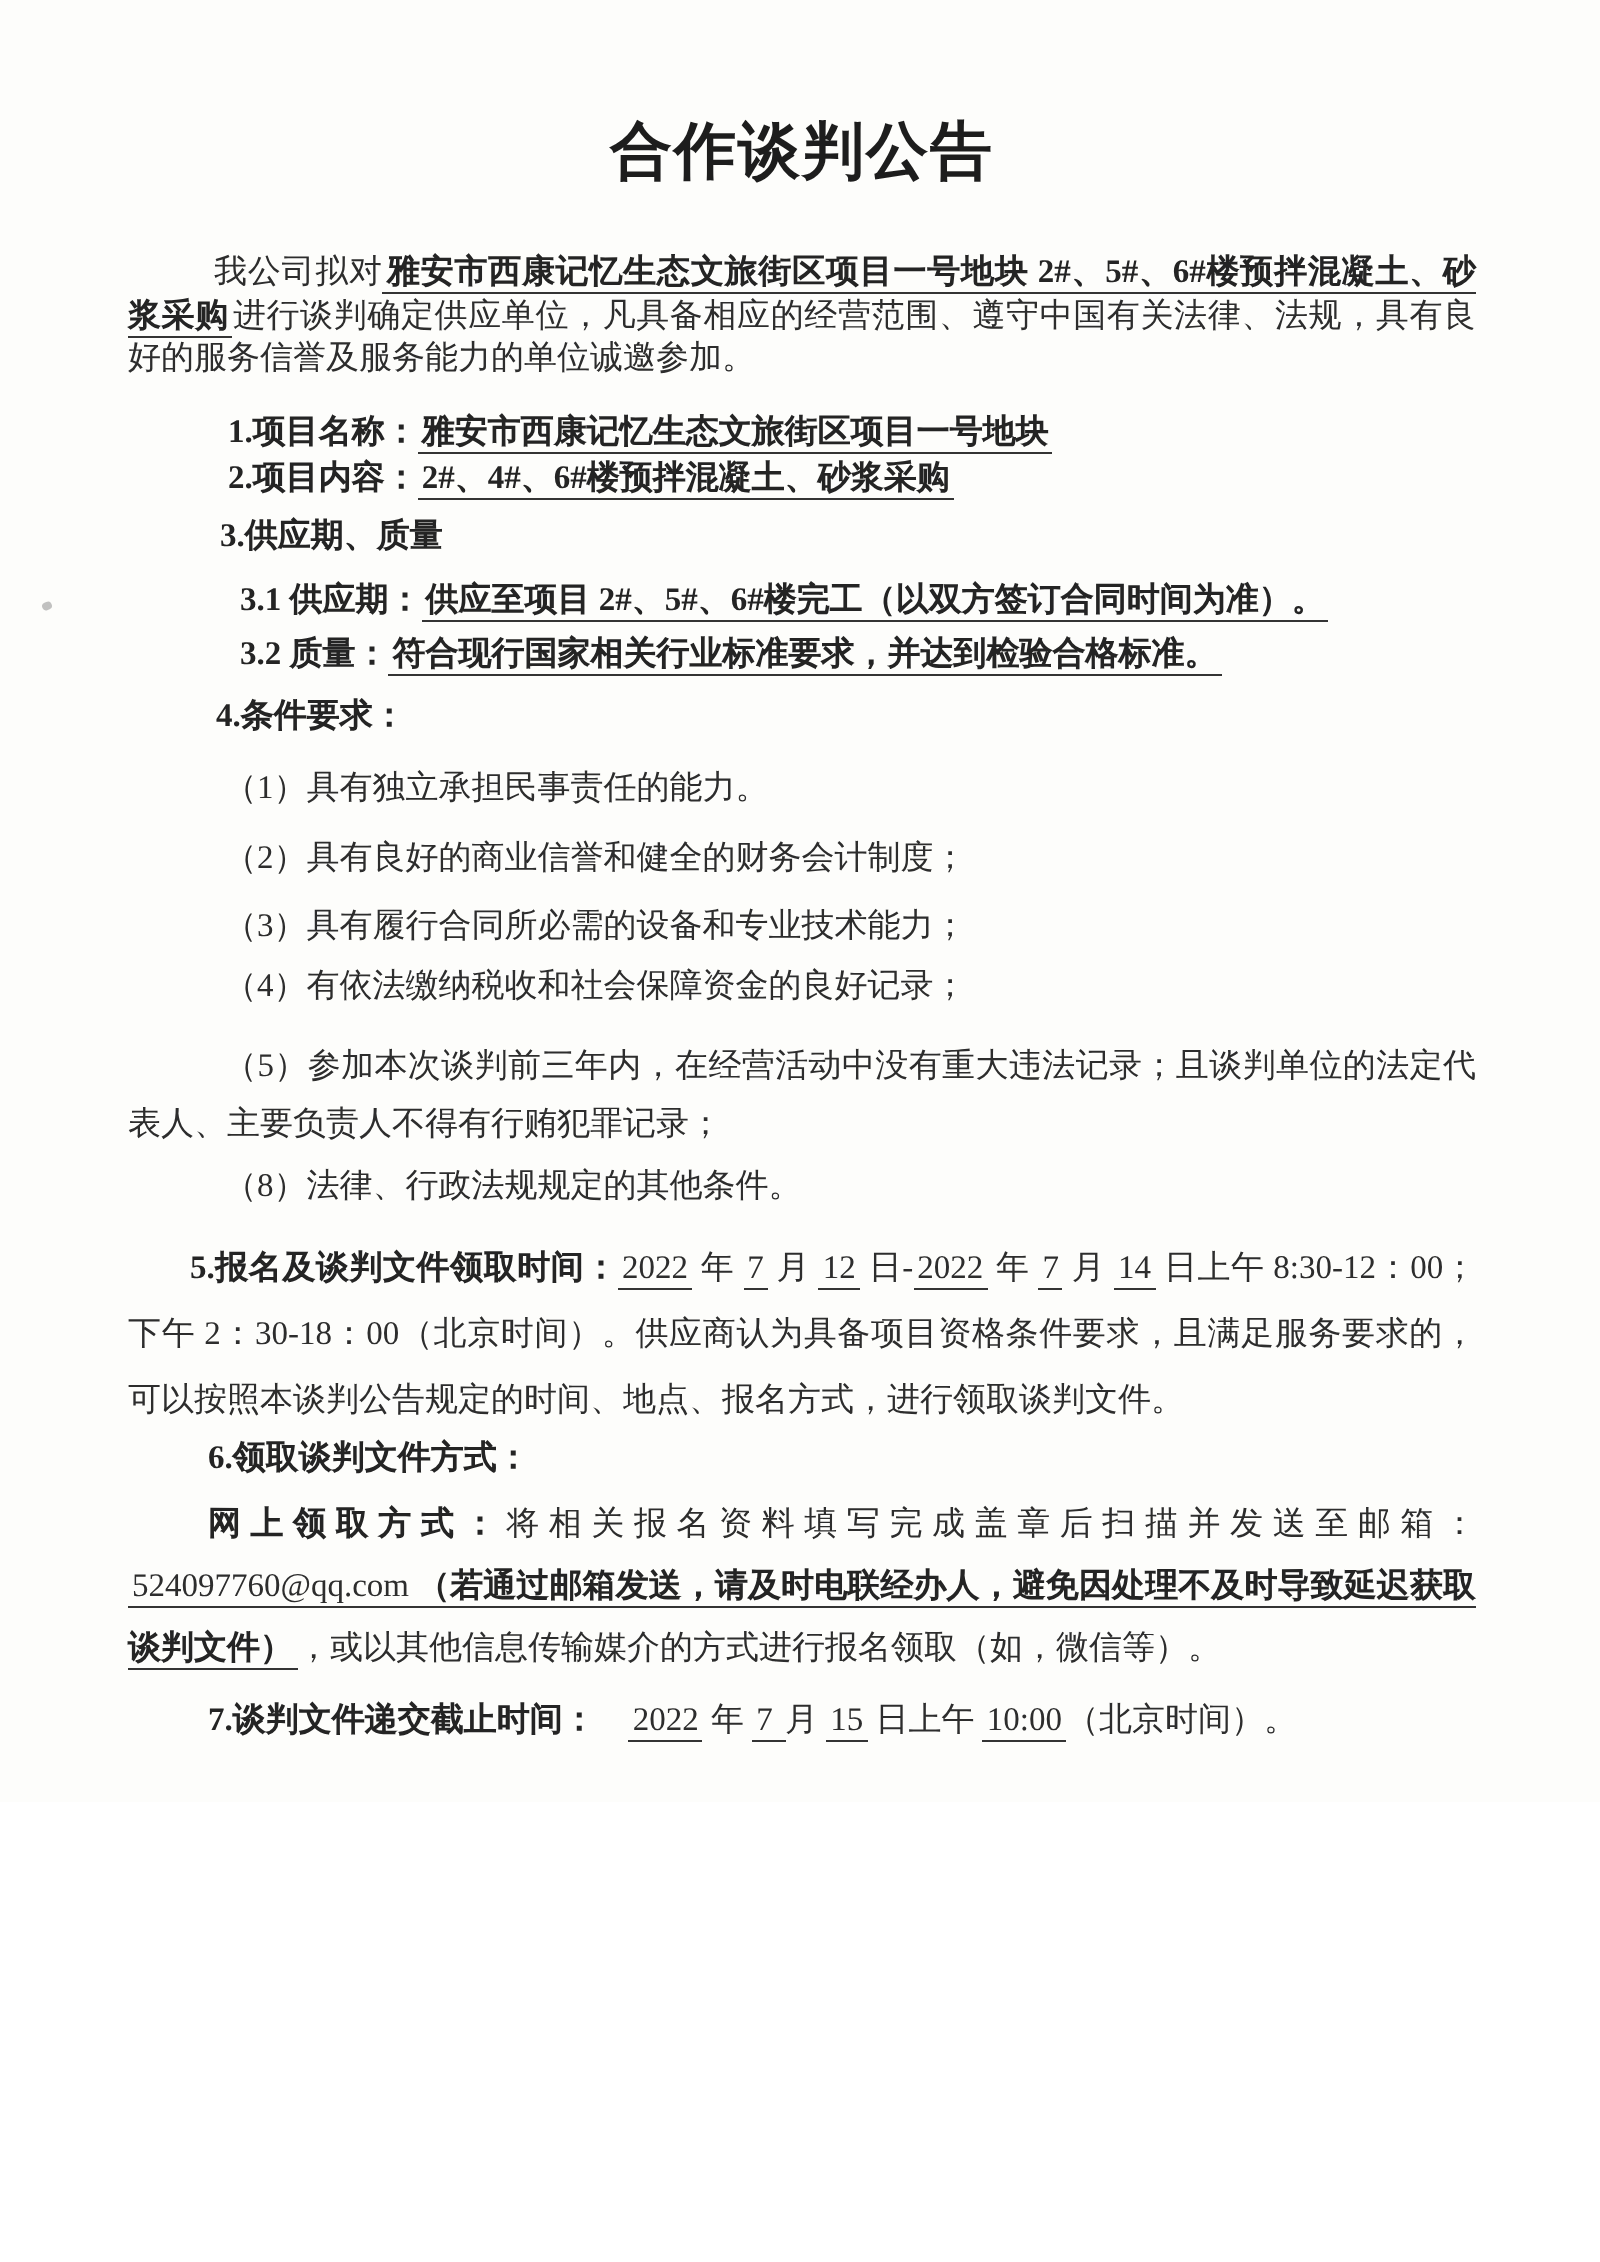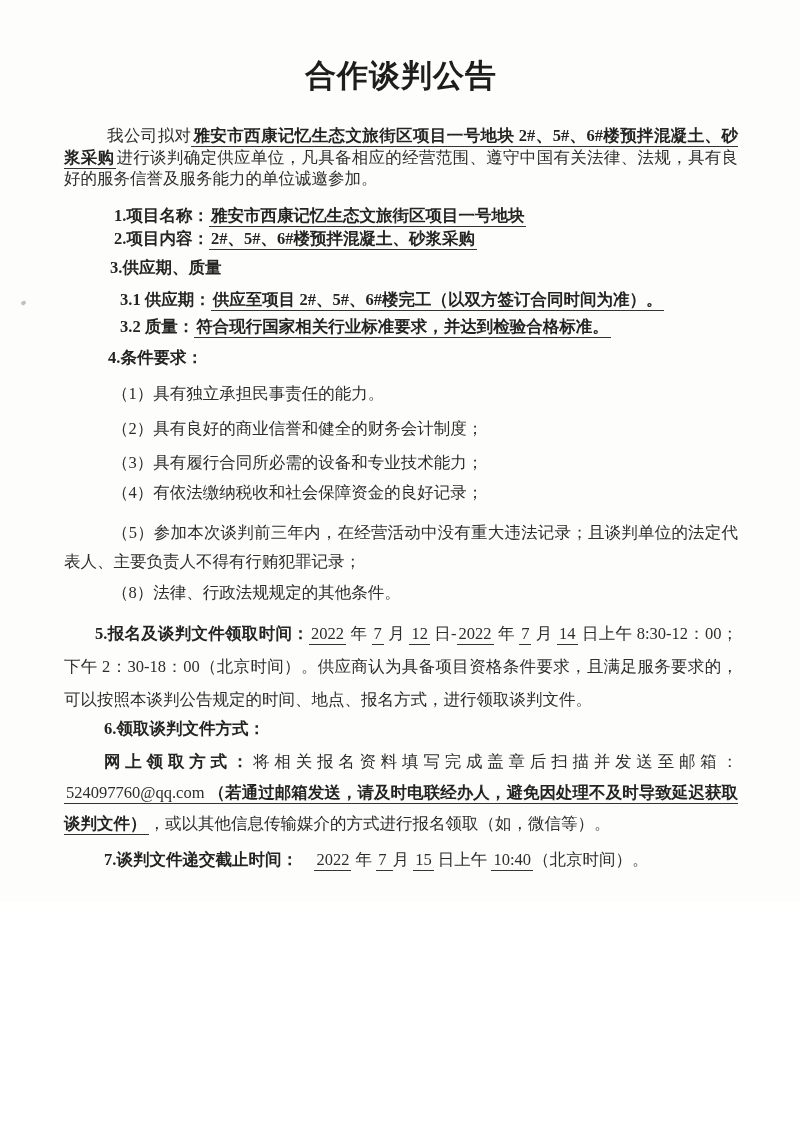--- a/index.html
+++ b/index.html
@@ -69,21 +69,21 @@
 <body>
 
 <div class="page">
   <div class="content">
 
     <h1 class="doc-title">合作谈判公告</h1>
 
     <p class="p-intro"><span>我公司拟对</span><span class="b u">雅安市西康记忆生态文旅街区项目一号地块 2#、5#、6#楼预拌混凝土、砂浆采购</span><span>进行谈判确定供应单位，凡具备相应的经营范围、遵守中国有关法律、法规，具有良好的服务信誉及服务能力的单位诚邀参加。</span></p>
 
     <p class="p-item1"><span class="b">1.项目名称：</span><span class="b u">雅安市西康记忆生态文旅街区项目一号地块</span></p>
-    <p class="p-item2"><span class="b">2.项目内容：</span><span class="b u">2#、5#、6#楼预拌混凝土、砂浆采购</span></p>
+    <p class="p-item2"><span class="b">2.项目内容：</span><span class="b u">2#、4#、6#楼预拌混凝土、砂浆采购</span></p>
 
     <p class="p-item3 b">3.供应期、质量</p>
 
     <p class="p-item31"><span class="b">3.1 供应期：</span><span class="b u">供应至项目 2#、5#、6#楼完工（以双方签订合同时间为准）。</span></p>
     <p class="p-item32"><span class="b">3.2 质量：</span><span class="b u">符合现行国家相关行业标准要求，并达到检验合格标准。</span></p>
 
     <p class="p-item4 b">4.条件要求：</p>
 
     <p class="p-cond p-c1">（1）具有独立承担民事责任的能力。</p>
     <p class="p-cond p-c2">（2）具有良好的商业信誉和健全的财务会计制度；</p>
@@ -91,19 +91,19 @@
     <p class="p-cond p-c4">（4）有依法缴纳税收和社会保障资金的良好记录；</p>
     <p class="p-cond p-c5">（5）参加本次谈判前三年内，在经营活动中没有重大违法记录；且谈判单位的法定代表人、主要负责人不得有行贿犯罪记录；</p>
     <p class="p-cond p-c6">（8）法律、行政法规规定的其他条件。</p>
 
     <p class="p-item5"><span class="b">5.报名及谈判文件领取时间：</span><span class="u">2022</span><span> 年 </span><span class="u">7</span><span> 月 </span><span class="u">12</span><span> 日-</span><span class="u">2022</span><span> 年 </span><span class="u">7</span><span> 月 </span><span class="u">14</span><span> 日上午 8:30-12：00；下午 2：30-18：00（北京时间）。供应商认为具备项目资格条件要求，且满足服务要求的，可以按照本谈判公告规定的时间、地点、报名方式，进行领取谈判文件。</span></p>
 
     <p class="p-item6 b">6.领取谈判文件方式：</p>
 
     <p class="p-online"><span class="b">网上领取方式：</span><span>将相关报名资料填写完成盖章后扫描并发送至邮箱：</span><span class="u">524097760@qq.com</span><span class="b u">（若通过邮箱发送，请及时电联经办人，避免因处理不及时导致延迟获取谈判文件）</span><span>，或以其他信息传输媒介的方式进行报名领取（如，微信等）。</span></p>
 
-    <p class="p-item7"><span class="b">7.谈判文件递交截止时间：</span><span>　</span><span class="u">2022</span><span> 年 </span><span class="u"> 7 </span><span> 月 </span><span class="u">15</span><span> 日上午 </span><span class="u">10:40</span><span>（北京时间）。</span></p>
+    <p class="p-item7"><span class="b">7.谈判文件递交截止时间：</span><span>　</span><span class="u">2022</span><span> 年 </span><span class="u"> 7 </span><span> 月 </span><span class="u">15</span><span> 日上午 </span><span class="u">10:00</span><span>（北京时间）。</span></p>
 
   </div>
 
   <div class="speck s1"></div>
   <div class="speck s2"></div>
 </div>
 
 </body></html>

